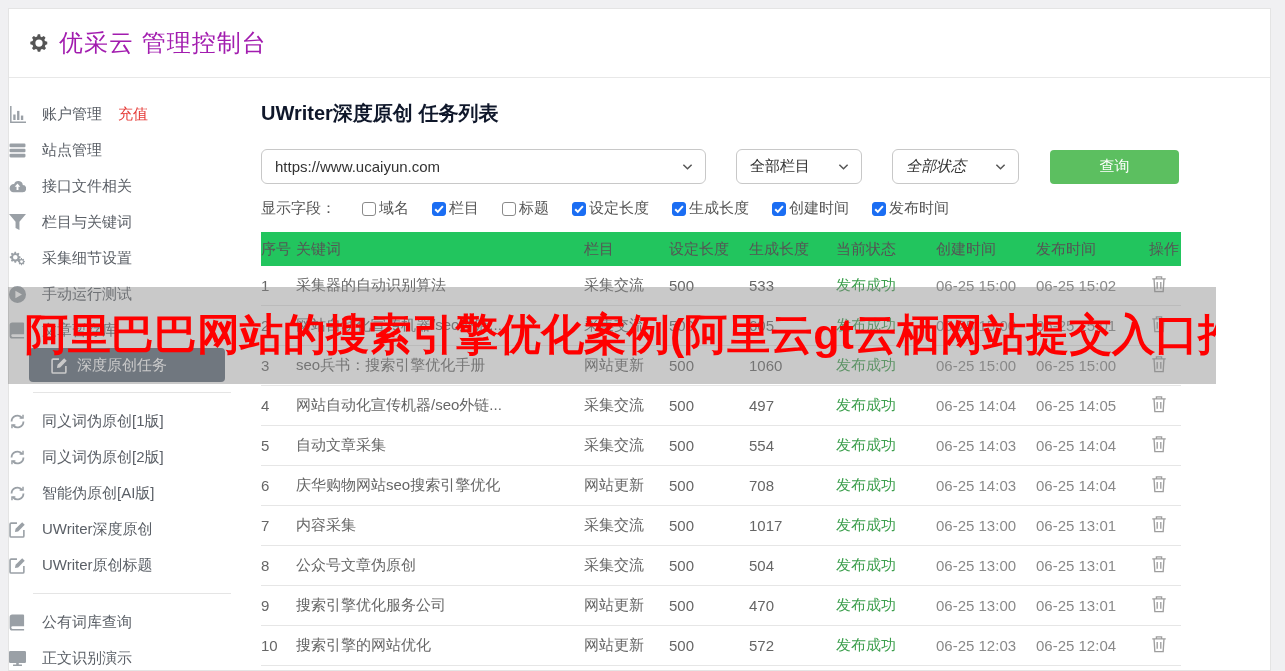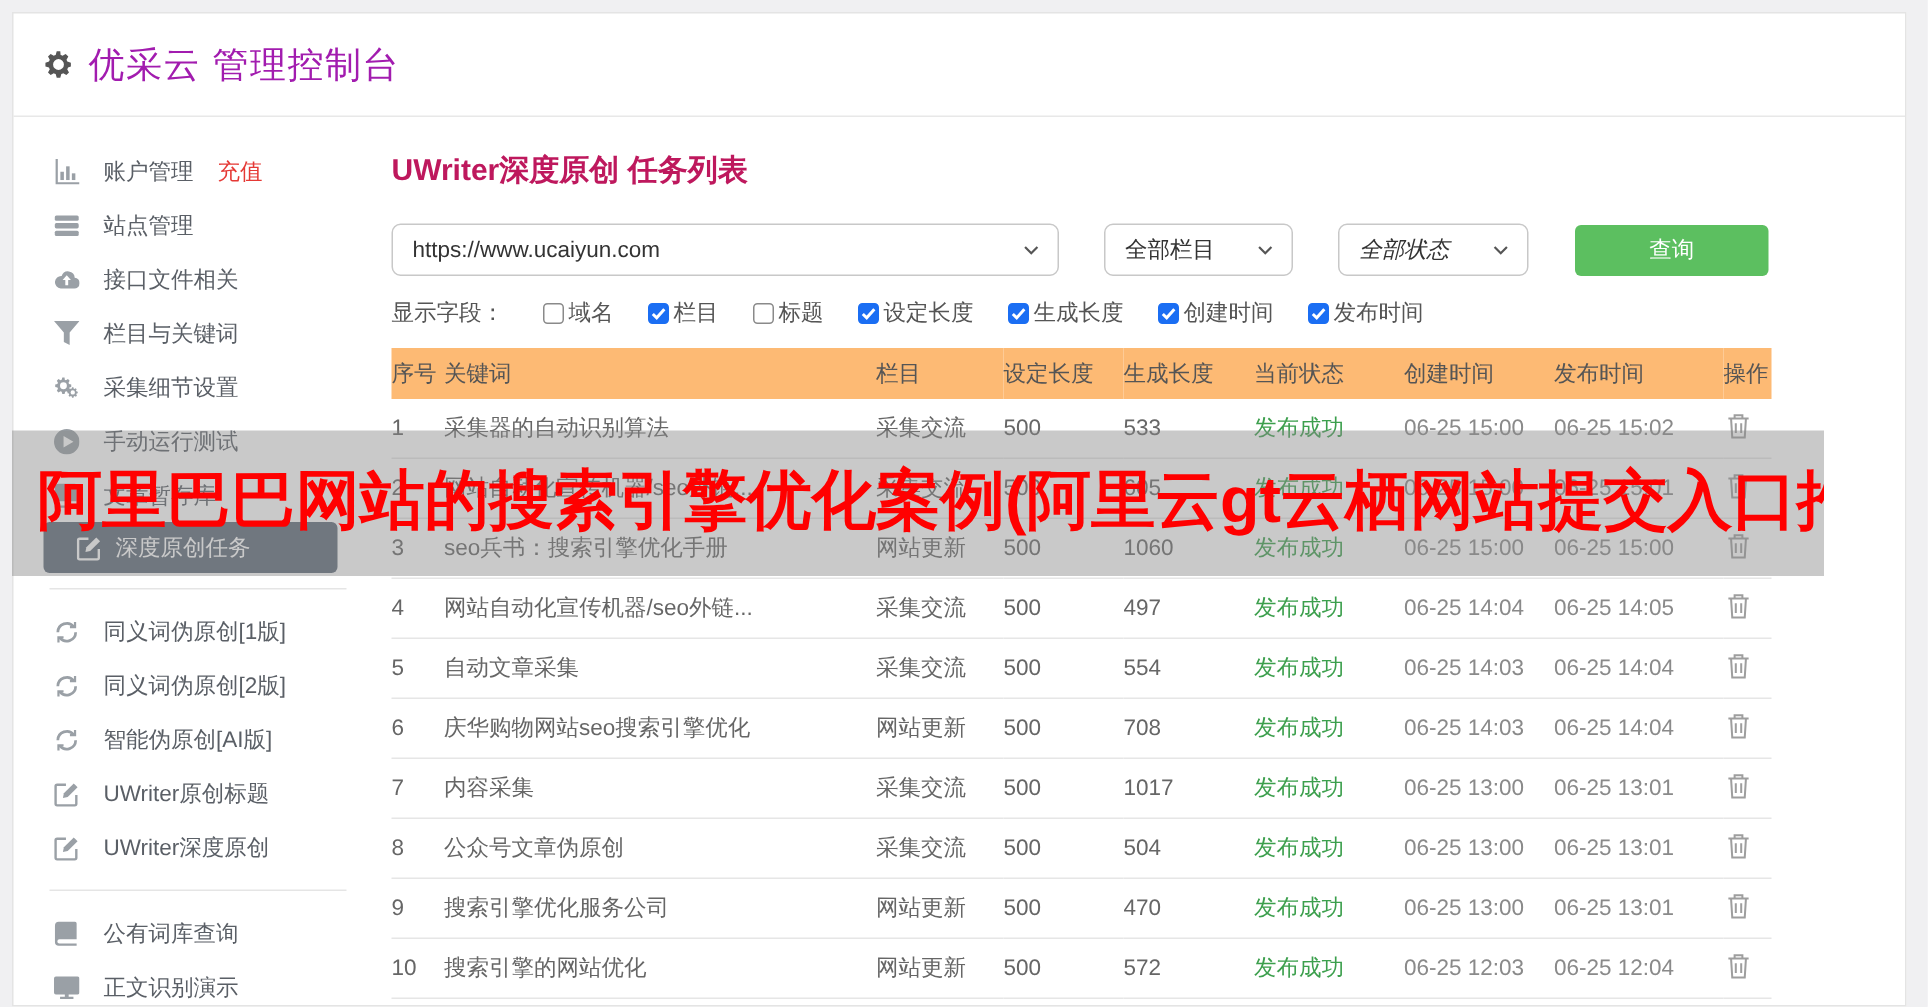--- a/index.html
+++ b/index.html
@@ -6,51 +6,51 @@
     background:#f0f0f2;font-family:"Liberation Sans","DejaVu Sans",sans-serif;}
   .page{position:absolute;left:8px;top:8px;width:1263px;height:663px;
     background:#fff;border:1px solid #e4e4e4;box-sizing:border-box;}
   
   .topbar{height:68px;border-bottom:1px solid #e8e8e8;display:flex;align-items:center;padding-left:20px;}
   .topbar .icon{width:20px;height:20px;color:#555;margin-right:10px;}
   .app-title{font-size:24px;color:#a21caf;letter-spacing:1px;}
   
   .layout{display:flex;}
   .sidebar{width:240px;padding-top:18px;box-sizing:border-box;flex:none;}
-  .side-item{height:36px;display:flex;align-items:center;padding-left:27px;cursor:pointer;color:#5a5f66;}
+  .side-item{height:36px;display:flex;align-items:center;cursor:pointer;color:#5a5f66;}
   .side-item .icon{width:17px;height:17px;color:#9aa0a6;margin-right:16px;flex:none;}
   .side-label{font-size:15px;}
   .badge{color:var(--badge-red,#e53935);font-size:15px;margin-left:16px;}
   .side-item.active{background:var(--active-item-bg,#5e6a79);border-radius:4px;
     margin:0 24px 0 20px;padding-left:22px;height:34px;color:#fff;}
   .side-item.active .icon{color:#fff;margin-right:9px;}
   .divider{height:1px;background:#e5e5e5;margin:10px 18px 10px 24px;}
   
   .main{flex:1;padding:22px 0 0 12px;}
-  .page-title{font-size:20px;font-weight:600;color:#be185d;margin:0 0 22px 0;}
+  .page-title{font-size:20px;font-weight:600;color:#0f172a;margin:0 0 22px 0;}
   .filter-row{display:flex;align-items:center;}
   .select{height:35px;border:1px solid #c8c8c8;border-radius:6px;background:#fff;
     display:flex;align-items:center;justify-content:space-between;
     padding:0 12px 0 13px;box-sizing:border-box;font-size:15px;color:#333;cursor:pointer;}
   .sel-site{width:445px;margin-right:30px;}
   .sel-col{width:126px;margin-right:30px;}
   .sel-status{width:127px;margin-right:31px;font-style:italic;}
   .select .icon{width:11px;height:8px;color:#555;}
   .btn-query{width:129px;height:34px;background:var(--accent-green,#5cbf60);color:#fff;
     border:none;border-radius:4px;font-size:15px;cursor:pointer;font-family:inherit;}
   .fields-row{display:flex;align-items:center;margin-top:15px;font-size:15px;color:#555;}
   .fields-label{margin-right:26px;}
   .field-opt{display:flex;align-items:center;margin-right:23px;cursor:pointer;}
   .cb{width:14px;height:14px;border:1px solid #8a8a8a;border-radius:3px;background:#fff;
     box-sizing:border-box;margin-right:3px;flex:none;}
   .cb.checked{background:var(--checkbox-blue,#1b6ef3);border-color:var(--checkbox-blue,#1b6ef3);}
   .cb svg{display:block;width:12px;height:12px;margin:0;}
   
   table{border-collapse:collapse;table-layout:fixed;width:920px;margin-top:14px;font-size:15px;}
-  thead th{background:#fdba74;height:34px;text-align:left;font-weight:400;color:#555;padding:0;}
+  thead th{background:#22c55e;height:34px;text-align:left;font-weight:400;color:#555;padding:0;}
   tbody td{height:39px;border-bottom:1px solid #e6e6e6;color:#666;padding:0;
     white-space:nowrap;overflow:hidden;}
   td.c-status{color:var(--status-green,#3c9f4d);}
   td.c-time{color:#8a8a8a;}
   .trash-btn{width:16px;height:18px;color:#9e9e9e;cursor:pointer;display:inline-block;margin-left:2px;}
   .icon svg,.trash-btn svg{width:100%;height:100%;display:block;}
   
   .banner{position:absolute;left:8px;top:287px;width:1208px;height:97px;
     background:rgba(135,135,135,0.45);z-index:50;overflow:hidden;}
   .banner span{display:block;line-height:95px;padding-left:17px;white-space:nowrap;
@@ -171,30 +171,30 @@
           </span>
           <span class="side-label">智能伪原创[AI版]</span>
         </div>
         <div class="side-item">
           <span class="icon">
             <svg viewBox="0 0 16 16">
               <path d="M14 8.5V14a1 1 0 0 1-1 1H2a1 1 0 0 1-1-1V3a1 1 0 0 1 1-1h5.5" fill="none" stroke="currentColor" stroke-width="1.5"></path>
               <path d="M12.4 1.2l2.4 2.4L8.6 9.8l-3 .6.6-3z" fill="currentColor"></path>
             </svg>
           </span>
-          <span class="side-label">UWriter原创标题</span>
+          <span class="side-label">UWriter深度原创</span>
         </div>
         <div class="side-item">
           <span class="icon">
             <svg viewBox="0 0 16 16">
               <path d="M14 8.5V14a1 1 0 0 1-1 1H2a1 1 0 0 1-1-1V3a1 1 0 0 1 1-1h5.5" fill="none" stroke="currentColor" stroke-width="1.5"></path>
               <path d="M12.4 1.2l2.4 2.4L8.6 9.8l-3 .6.6-3z" fill="currentColor"></path>
             </svg>
           </span>
-          <span class="side-label">UWriter深度原创</span>
+          <span class="side-label">UWriter原创标题</span>
         </div>
         <div class="divider"></div>
         <div class="side-item">
           <span class="icon">
             <svg viewBox="0 0 16 15" fill="currentColor">
               <path d="M3 0h10.2a1 1 0 0 1 1 1v10H3.4a1.3 1.3 0 0 0 0 2.6h10.8V15H3a2.4 2.4 0 0 1-2.4-2.4V2.4A2.4 2.4 0 0 1 3 0z"></path>
             </svg>
           </span>
           <span class="side-label">公有词库查询</span>
         </div>

